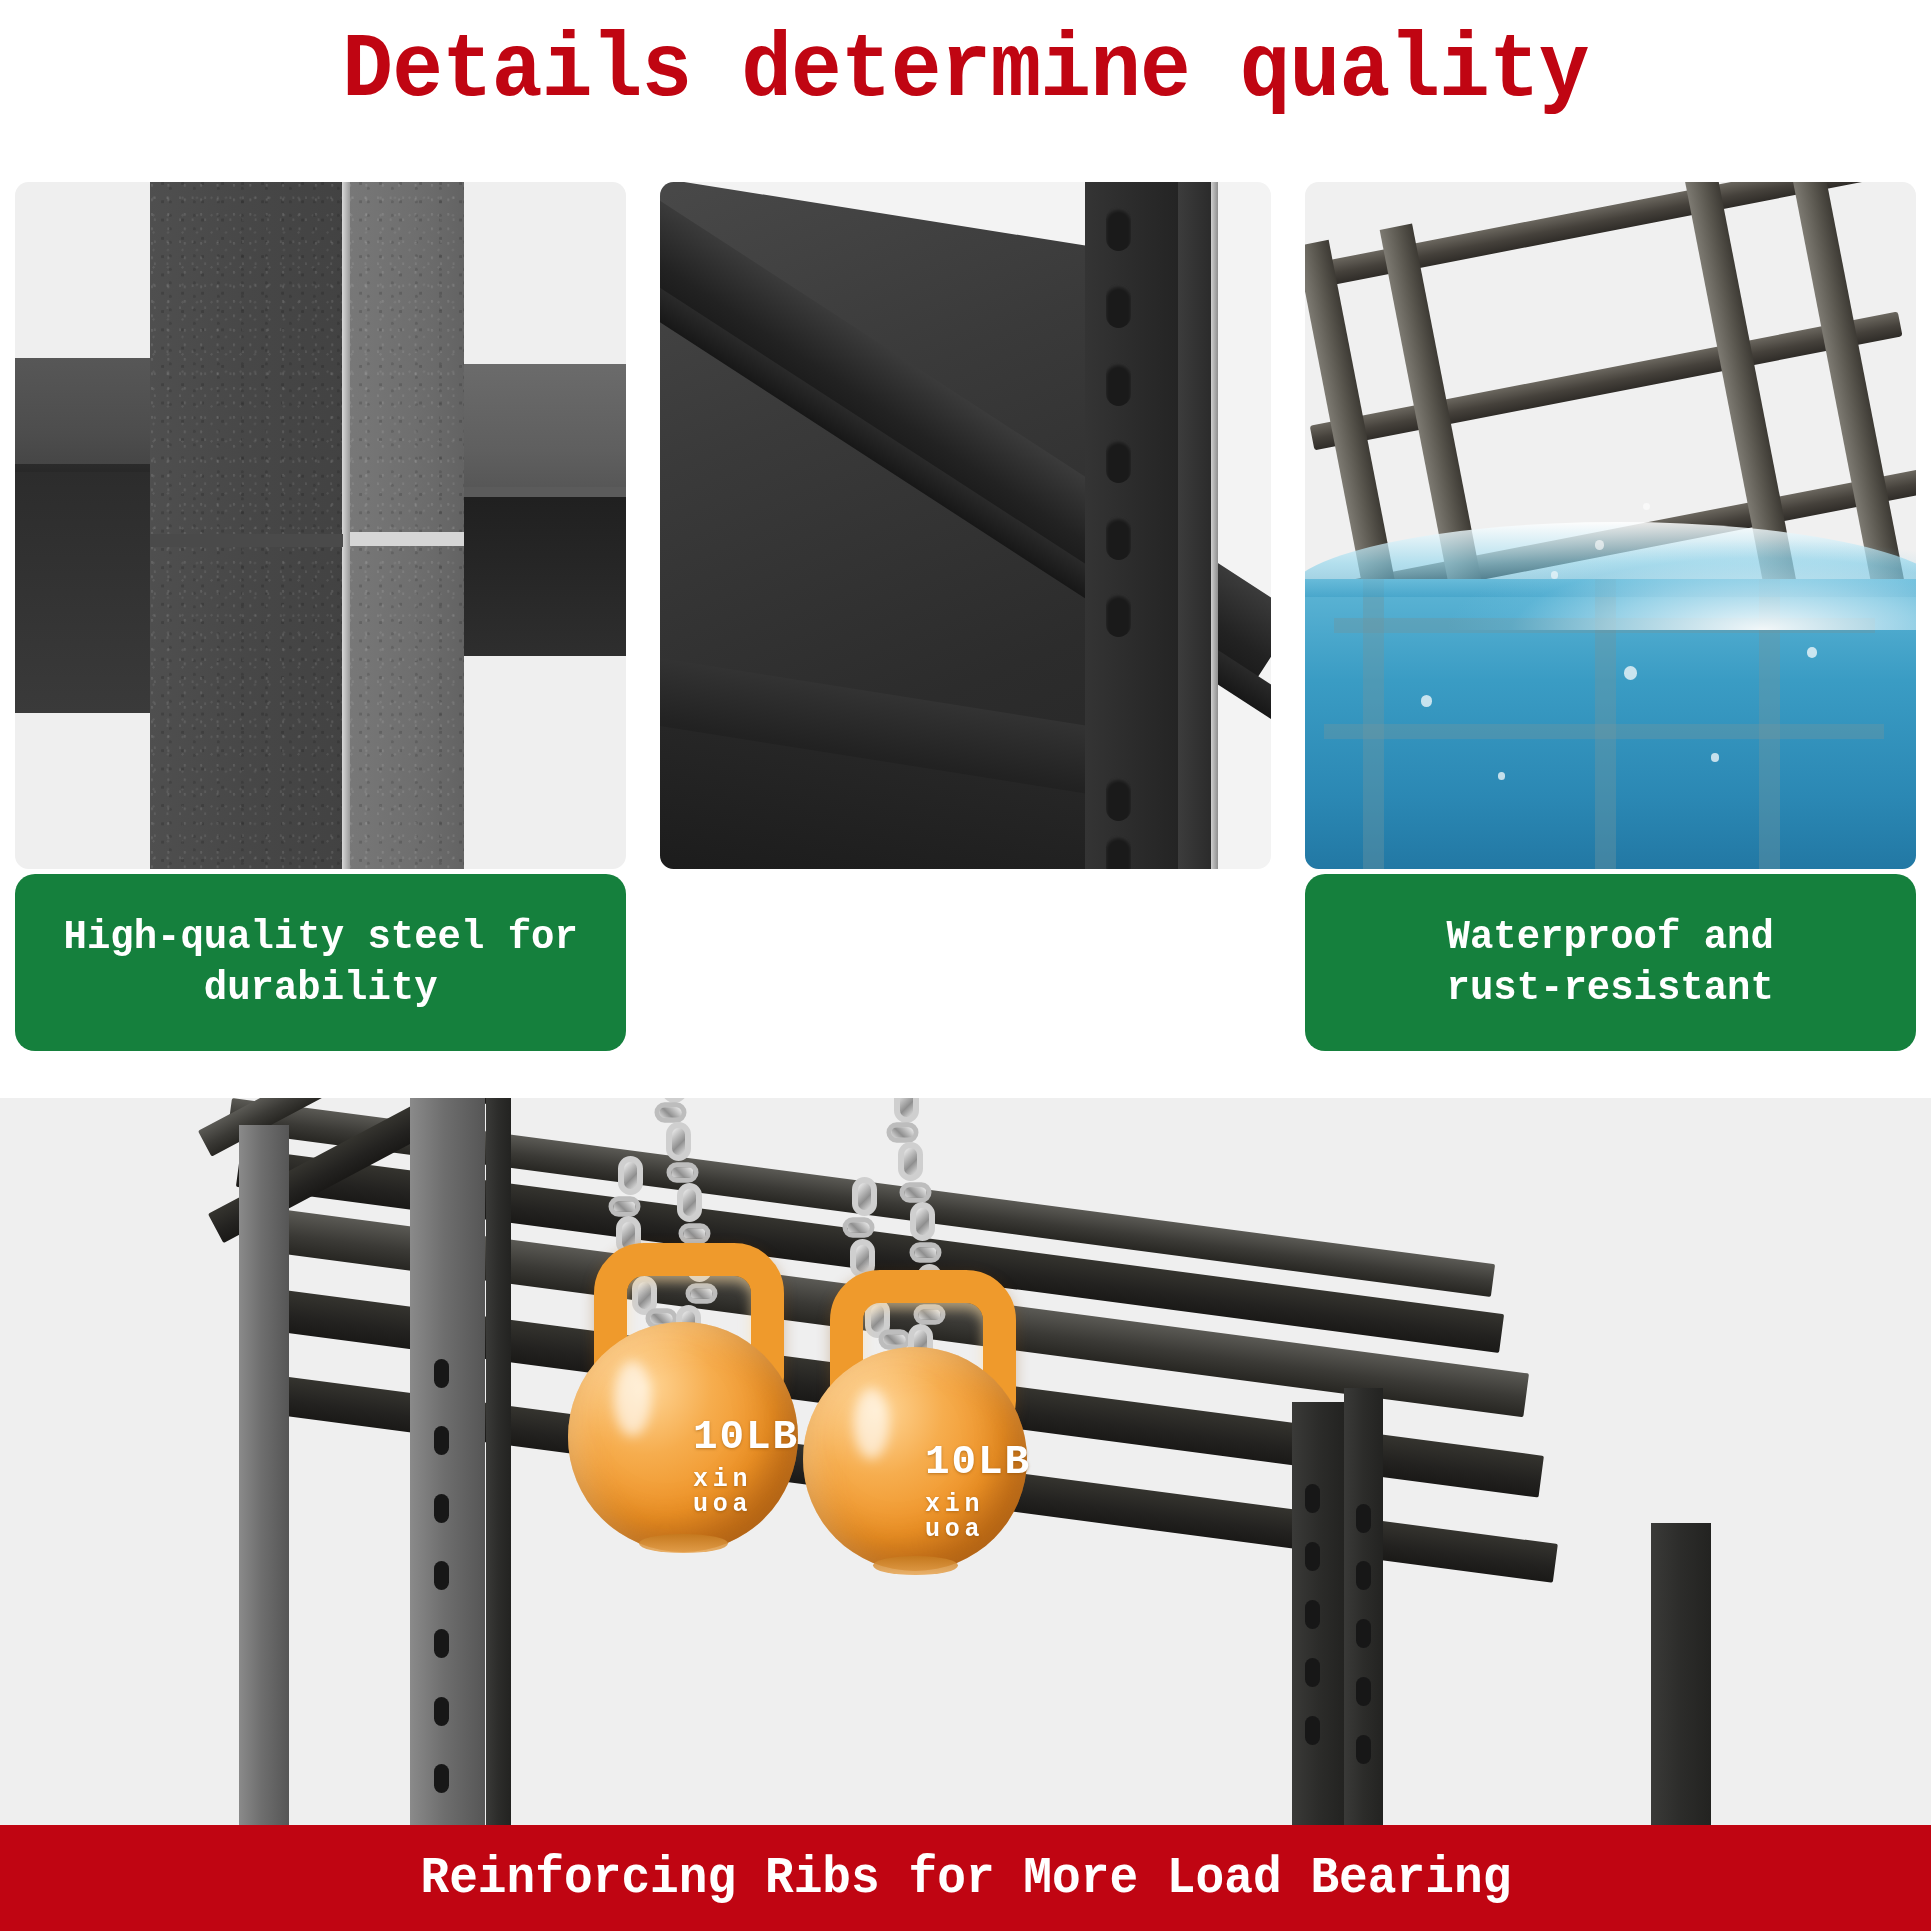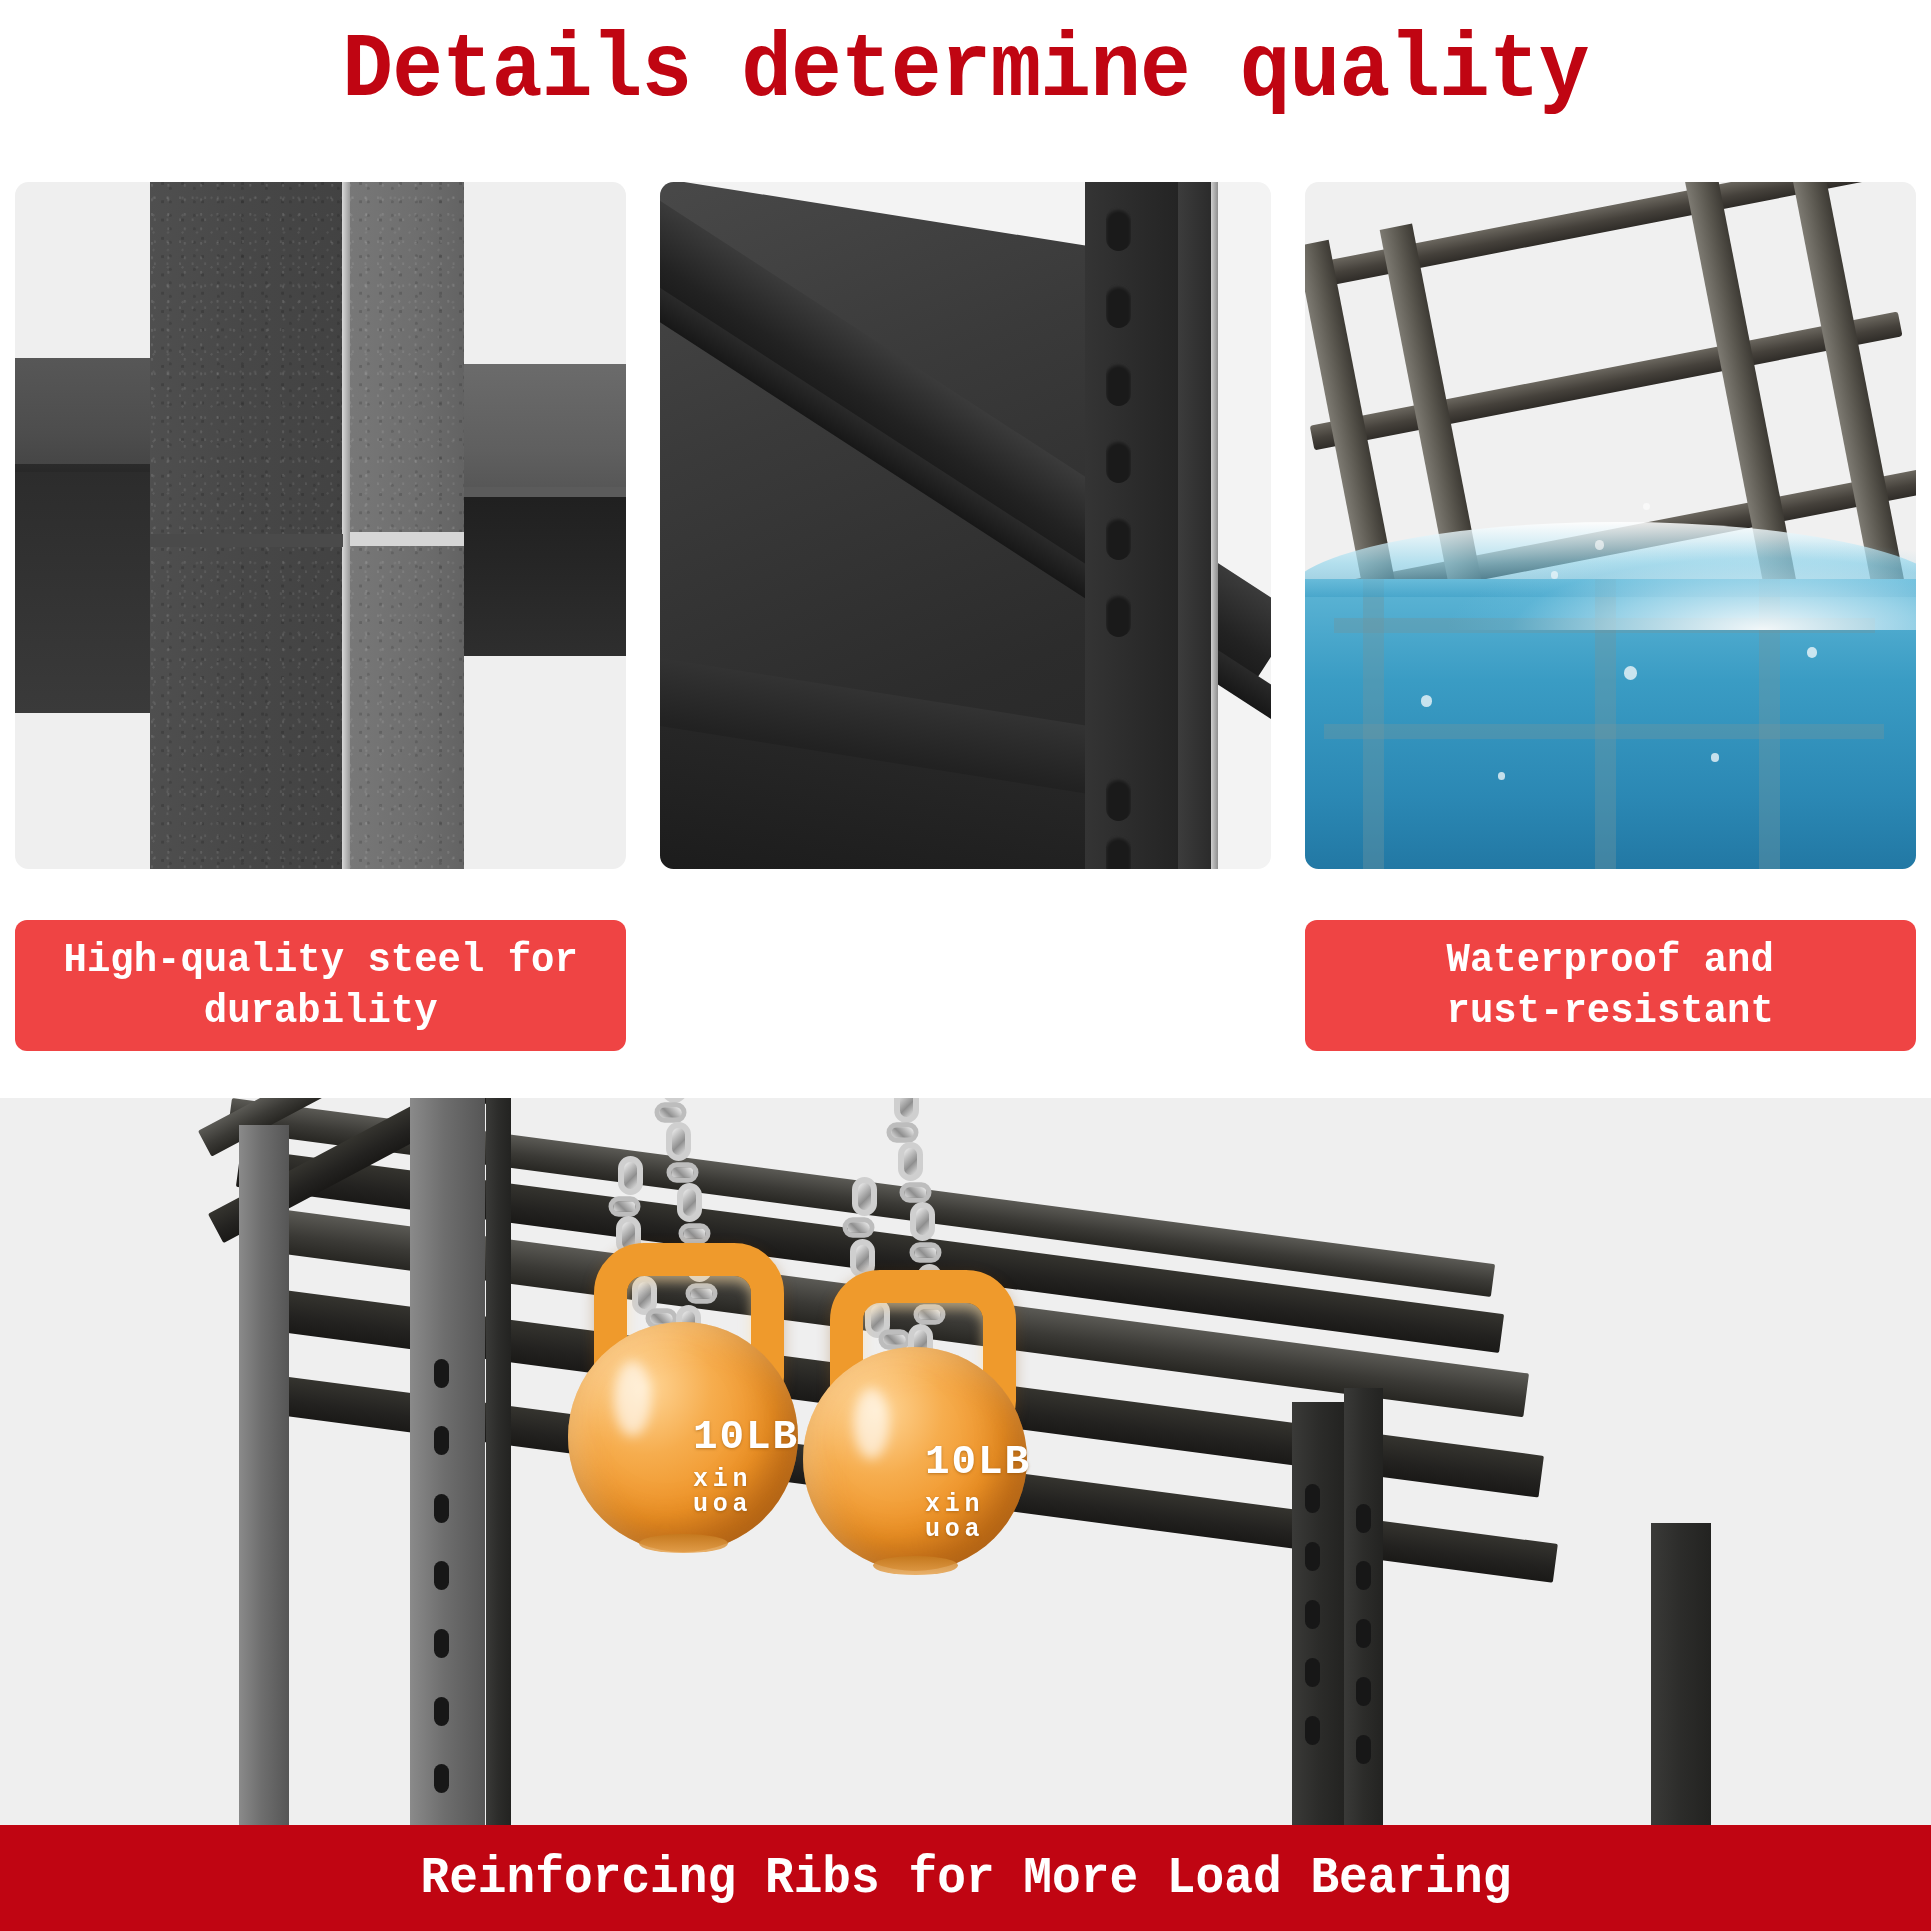--- a/index.html
+++ b/index.html
@@ -16,22 +16,22 @@
     white-space:nowrap;
   }
 
   
   .cards{position:absolute;left:15.4px;top:182px;width:1900px;height:869px;
          display:flex;gap:34px;}
   .card{position:relative;width:611px;height:869px;}
   .photo{position:absolute;left:0;top:0;width:611px;height:687px;
          border-radius:13.5px;overflow:hidden;background:#efefef;}
   .caption{
-    position:absolute;left:0;bottom:0;width:611px;height:131px;
-    background:#ef4444;border-radius:12px;
+    position:absolute;left:0;bottom:0;width:611px;height:177px;
+    background:#15803d;border-radius:20px;
     display:flex;align-items:center;justify-content:center;text-align:center;
     color:#fff;font-size:41px;font-weight:bold;line-height:1.22;padding:0 13.5px;
     box-sizing:border-box;
   }
   .caption span{display:block;transform:scaleX(.95);}
 
   
   .c1{background:#efefef;}
   .c1 .beamL{position:absolute;left:0;top:176px;width:319px;height:137px;
     background:linear-gradient(180deg,#575757 0%,#4d4d4d 55%,#3f3f3f 100%);}

